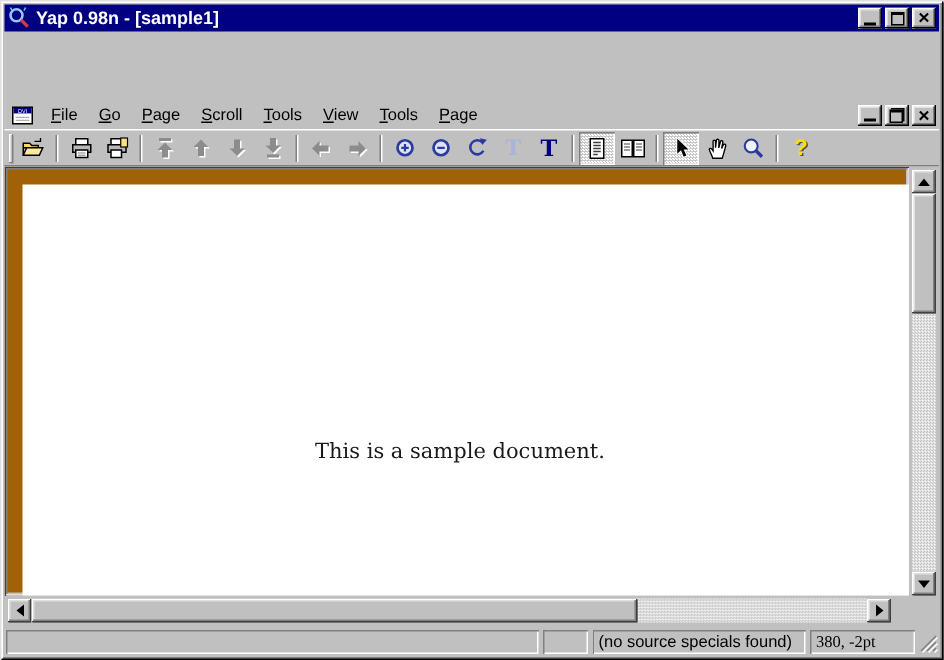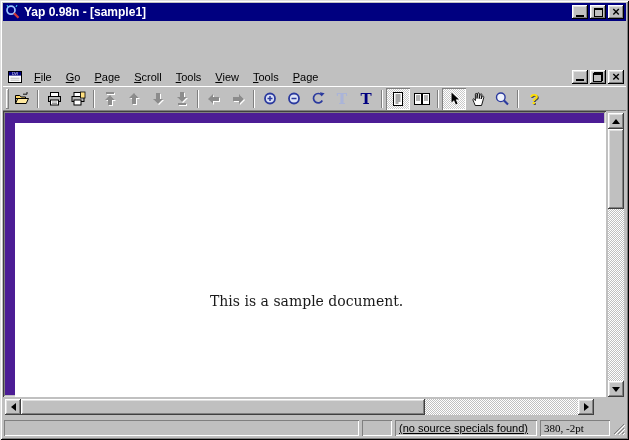--- a/index.html
+++ b/index.html
@@ -53,21 +53,21 @@
   .tb-sep { width:8px; height:22px; flex:none; position:relative; }
   .tb-sep::before { content:""; position:absolute; left:3px; top:2px; bottom:2px; width:1px;
                     background:#808080; box-shadow:1px 0 0 #fff; }
   .t-outline { font-family:"DejaVu Serif", serif; font-size:14px; font-weight:bold; color:#aab4d8;
                text-shadow: 0 0 0 #aab4d8; line-height:14px; }
   .t-solid  { font-family:"DejaVu Serif", serif; font-size:15px; font-weight:bold; color:#000080; line-height:14px; }
   .q-help { font-size:15px; font-weight:bold; color:#ffe000; text-shadow:1px 1px 0 #505050; line-height:14px; }
 
   
   .client { flex:1; position:relative; background:#c0c0c0; overflow:hidden; }
-  .view { position:absolute; left:0; top:0; right:20px; bottom:20px; background:#4c1d95;
+  .view { position:absolute; left:0; top:0; right:20px; bottom:20px; background:#a16207;
           box-shadow: inset 1px 1px 0 #404040, inset -1px -1px 0 #dfdfdf,
                       inset 2px 2px 0 #808080, inset -2px -2px 0 #c0c0c0;
           overflow:hidden;text-align:center; }
   .page { position:absolute; left:12px; top:12px; right:-4px; bottom:-4px; background:#fff; }
   .doc-text { position:absolute; left:195px; top:170px; font-family:"DejaVu Serif", serif;
               font-size:14px; color:#1a1a1a; white-space:nowrap; }
 
   
   .sb-raised { background:#c0c0c0;
     box-shadow: inset -1px -1px 0 #404040, inset 1px 1px 0 #fff,
@@ -84,21 +84,21 @@
   .arr { width:0; height:0; }
   .arr-up    { border-left:4px solid transparent; border-right:4px solid transparent; border-bottom:5px solid #000; }
   .arr-down  { border-left:4px solid transparent; border-right:4px solid transparent; border-top:5px solid #000; }
   .arr-left  { border-top:4px solid transparent; border-bottom:4px solid transparent; border-right:5px solid #000; }
   .arr-right { border-top:4px solid transparent; border-bottom:4px solid transparent; border-left:5px solid #000; }
 
   
   .statusbar { height:20px; flex:none; display:flex; align-items:flex-end; gap:3px; padding:2px 0 1px 1px; }
   .panel { height:16px; box-shadow: inset 1px 1px 0 #808080, inset -1px -1px 0 #fff;
            padding:2px 4px; color:#000; white-space:nowrap; overflow:hidden; }
-  .p0 { flex:1; } .p1 { width:30px; flex:none; } .p2 { width:142px; flex:none;text-decoration:underline; }
+  .p0 { flex:1; } .p1 { width:30px; flex:none; } .p2 { width:142px; flex:none; }
   .p3 { width:70px; flex:none;font-family:Liberation Serif, serif; } .p4 { width:90px; flex:none; }
   .grip { width:13px; height:13px; flex:none; margin-left:0; }
 
   svg { display:block; }
 </style>
 </head>
 <body>
 
 <div class="window">
 

